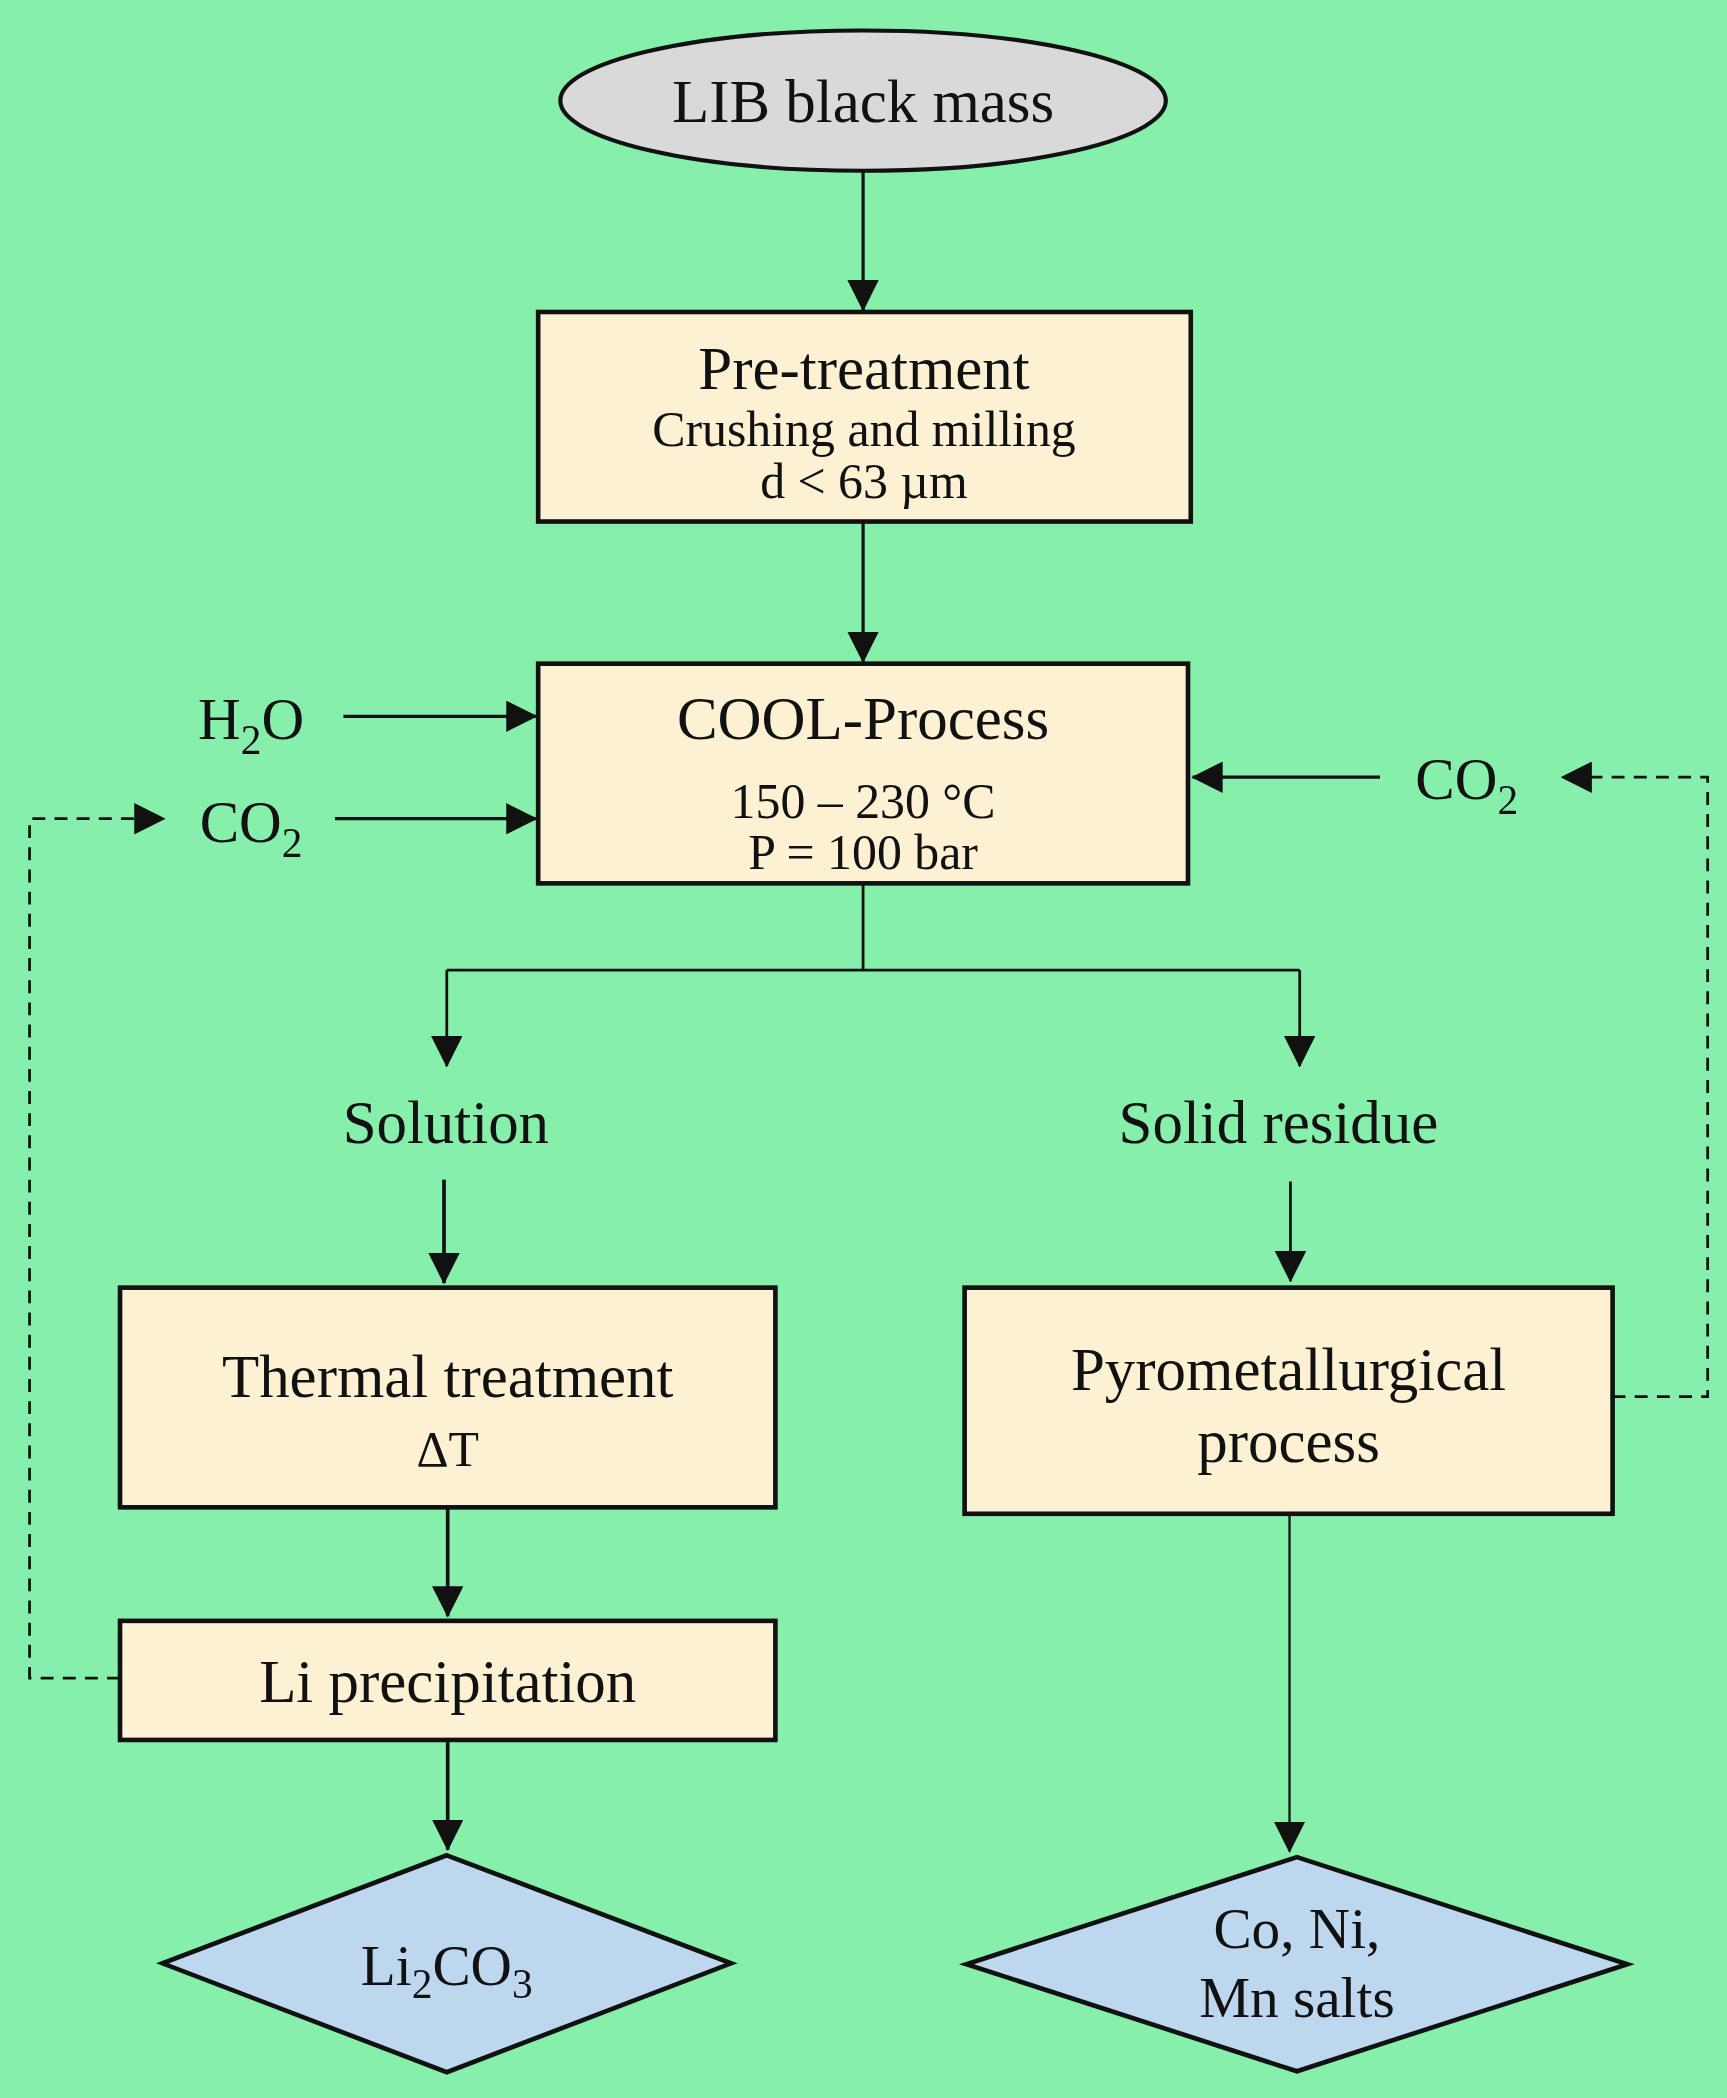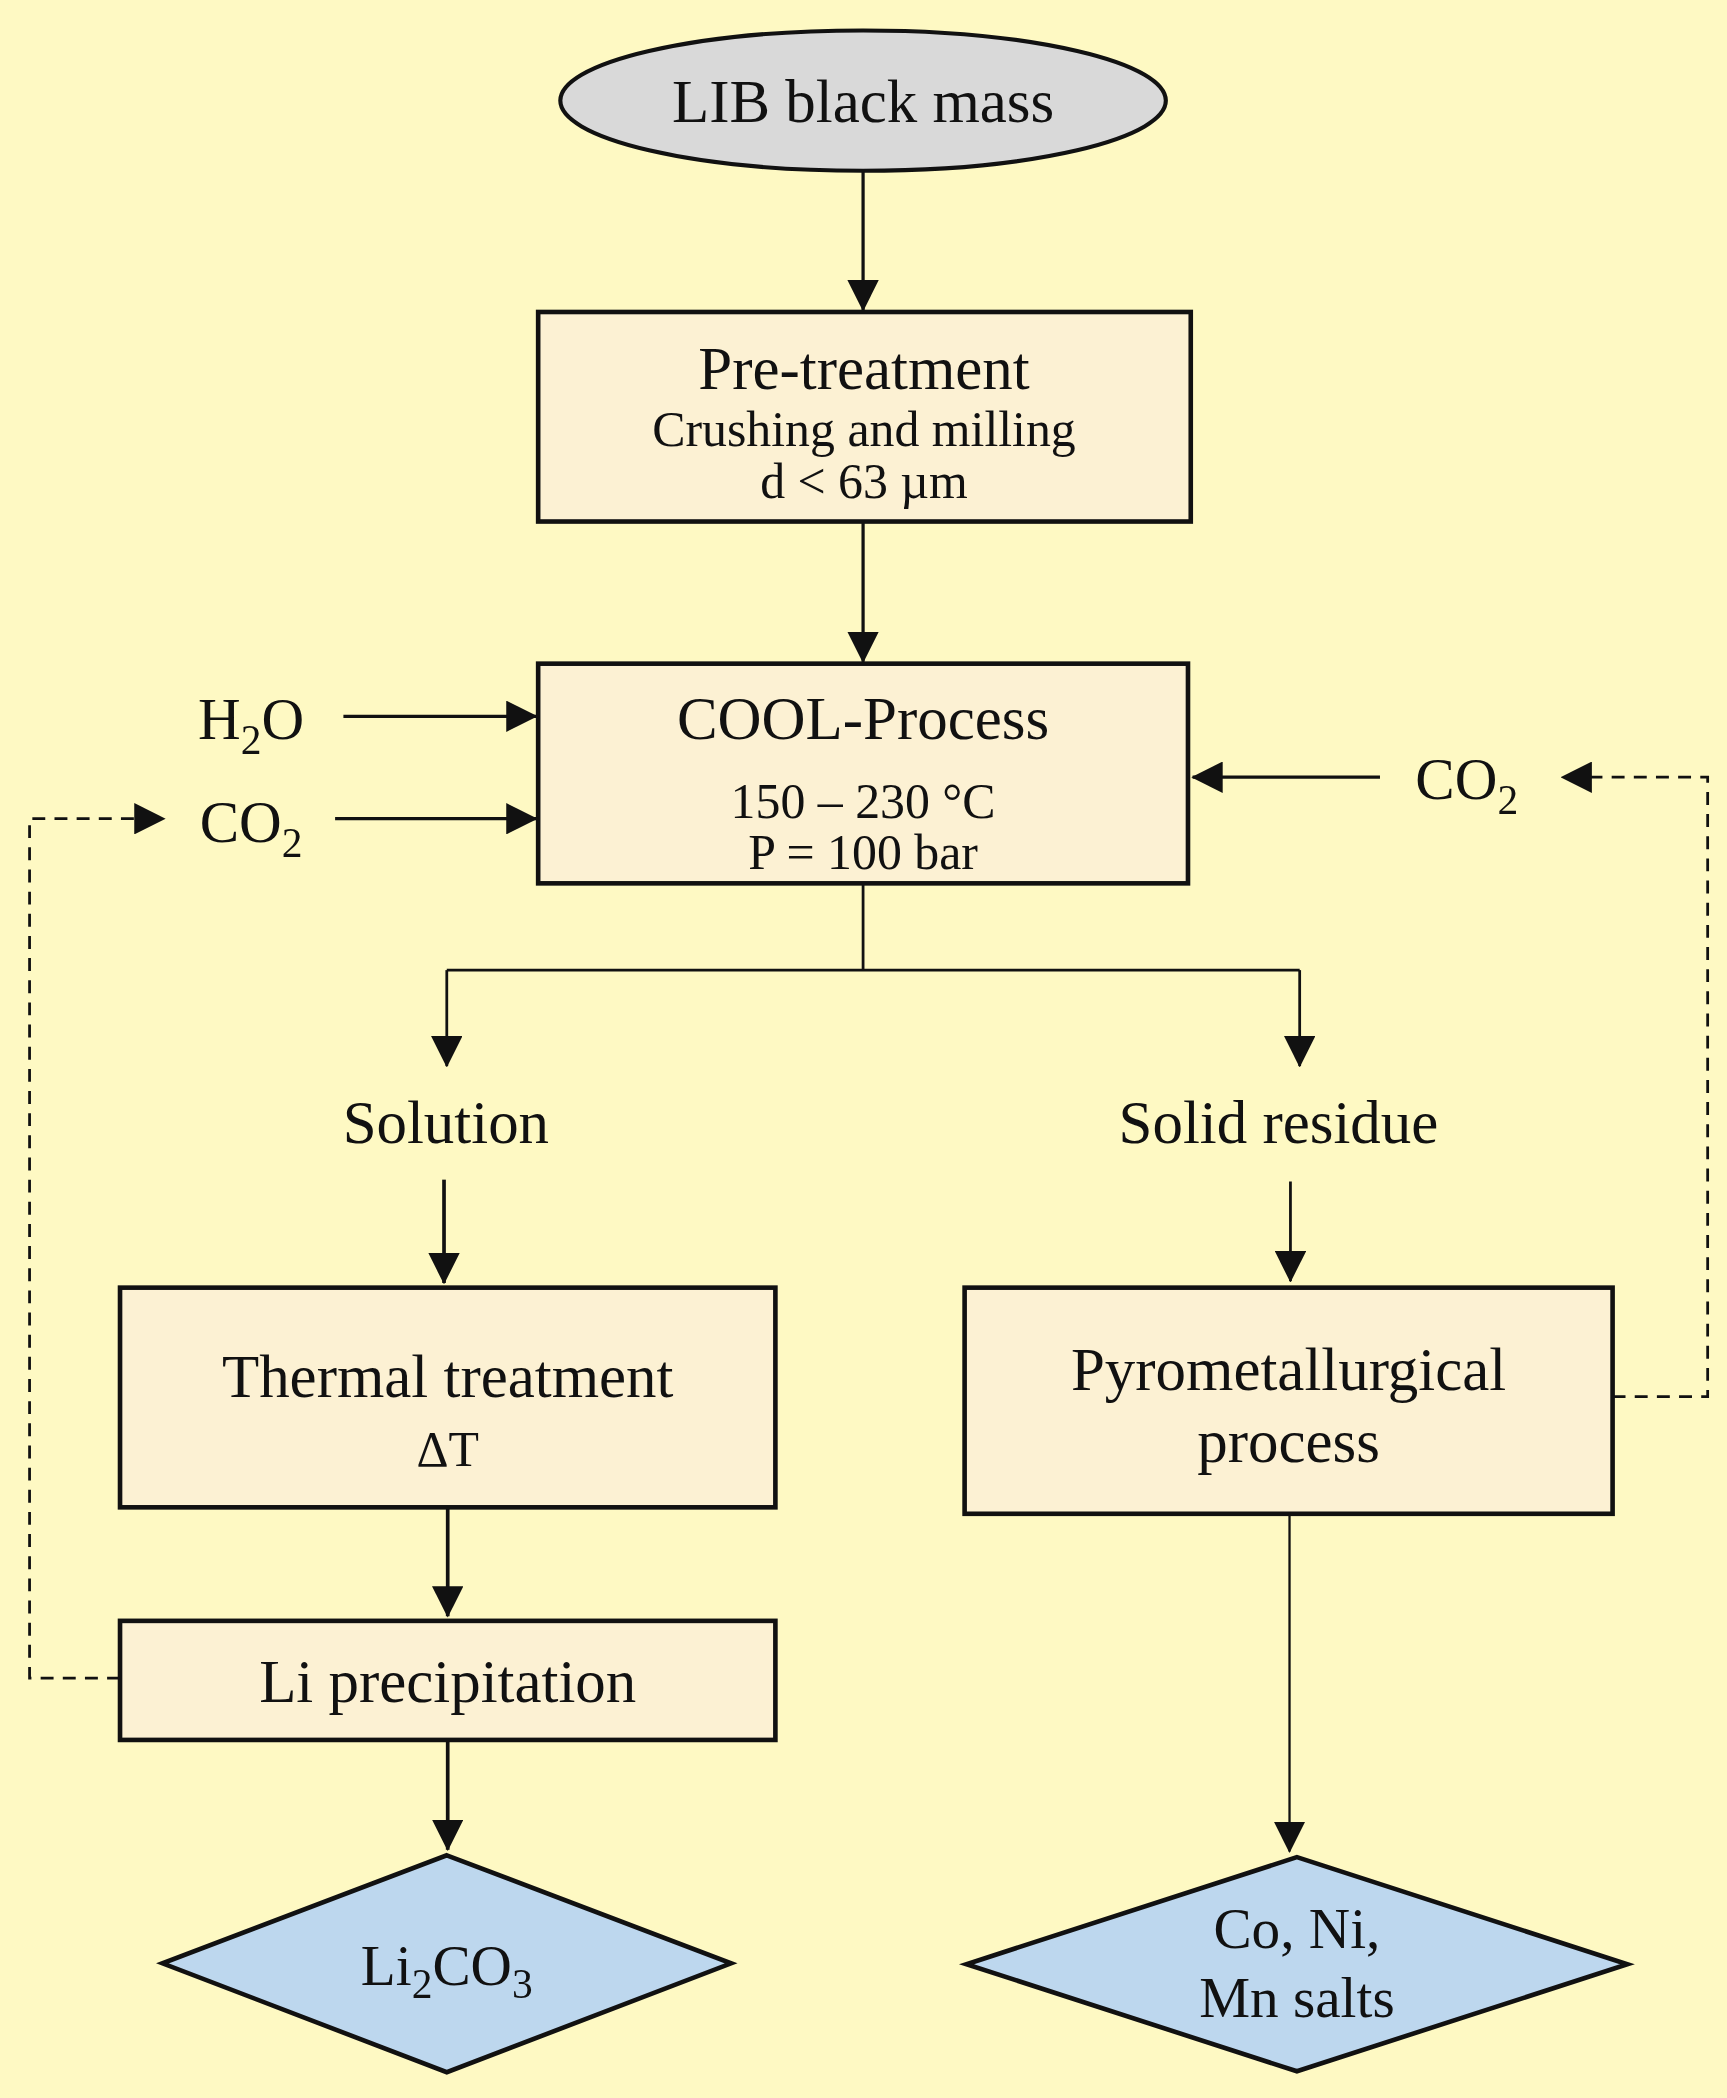--- a/index.html
+++ b/index.html
@@ -1,16 +1,16 @@
 <!DOCTYPE html>
 <html style="font-size:14.8px"><head>
 <meta charset="utf-8">
 <style>
   html,body{margin:0;padding:0;background:#ffffff;}
-  .page{width:1728px;height:2099px;position:relative;background:#fef9c3;}
+  .page{width:1728px;height:2099px;position:relative;background:#86efac;}
   svg{display:block;}
   svg text{
     font-family:"Liberation Serif","DejaVu Serif",serif;
     fill:#111111;
   }
   .t-title{font-size:66px;}
   .t-body{font-size:54px;}
   .t-stream{font-size:64px;}
   .t-label{font-size:66px;}
   .t-diamond{font-size:62px;}

